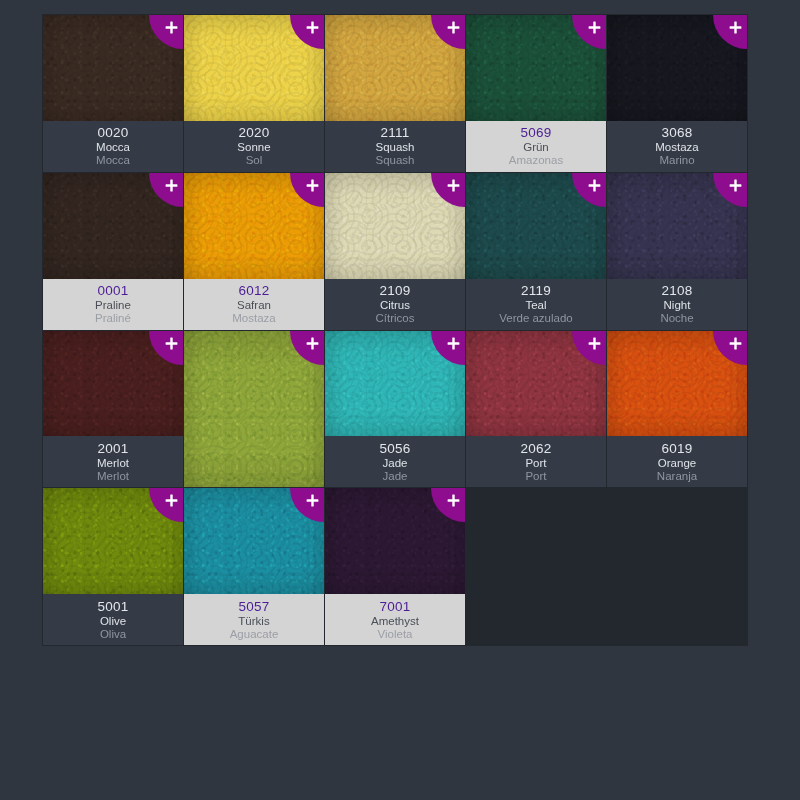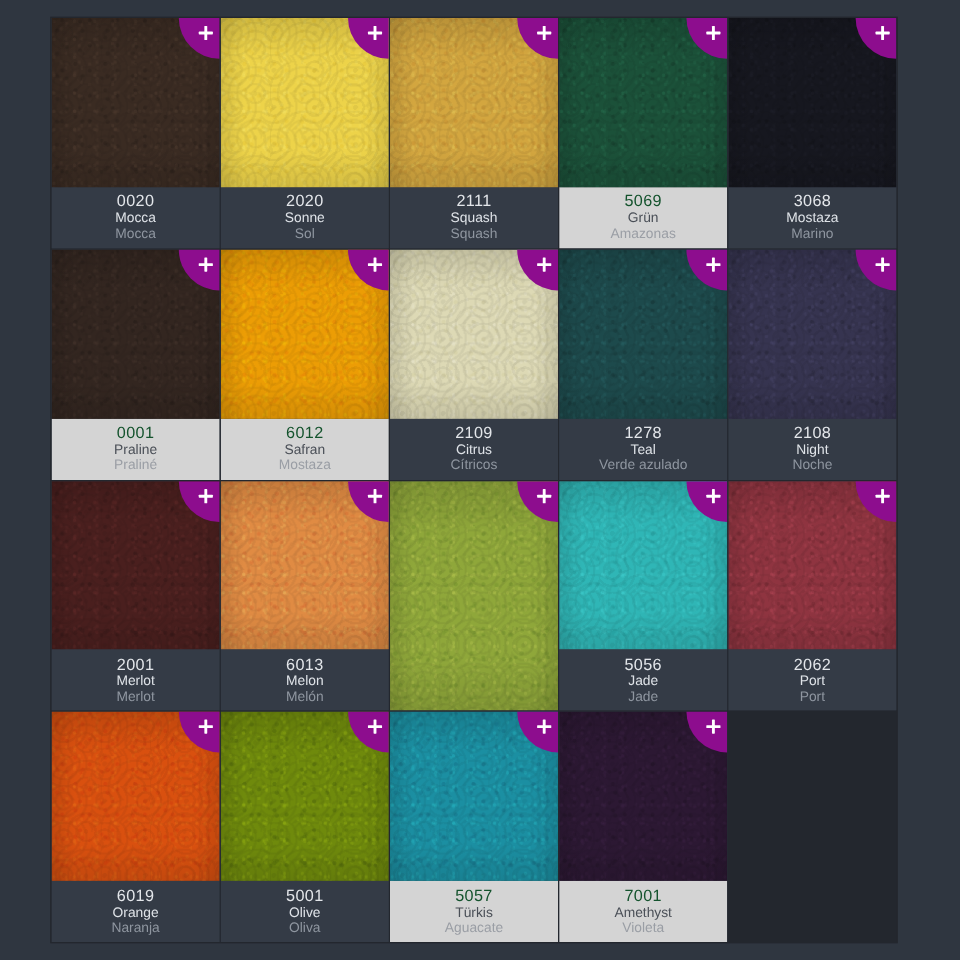--- a/index.html
+++ b/index.html
@@ -14,21 +14,21 @@
     background: #2f3640;
     font-family: "Liberation Sans", sans-serif;
     -webkit-font-smoothing: antialiased;
   }
 
   #swatch-grid {
     position: absolute;
     left: 42px;
     top: 14px;
     width: 706px;
-    height: 772px;
+    height: 632px;
     display: grid;
     grid-template-columns: repeat(5, 1fr);
     grid-template-rows: repeat(4, 1fr);
     gap: 1px 1px;
     background: #23272e;
     border: 1px solid #23272e;
   }
 
   .swatch-card {
     position: relative;
@@ -136,21 +136,21 @@
     font-size: 11.5px;
     color: #dfe3e8;
     margin-bottom: 1px;
   }
 
   .alt-name {
     font-size: 11.5px;
     color: #8f96a0;
   }
 
-  .is-light .code { color: #14532d; }
+  .is-light .code { color: #4c1d95; }
   .is-light .name { color: #4a4f57; }
   .is-light .alt-name { color: #9a9ea5; text-align: center; }
 </style>
 </head>
 <body style="background: rgb(47, 54, 64);">
 
 <div id="swatch-grid" style="background: rgb(35, 39, 46);">
     <div class="swatch-card">
       <div class="swatch-color" style="background: rgb(58, 43, 34);">
         <div class="grain"></div>
@@ -301,21 +301,21 @@
         <div class="grain2"></div>
         <div class="vignette"></div>
         <div class="add-badge" style="background: rgb(141, 13, 142);">
           <svg width="13" height="13" viewBox="0 0 13 13">
             <rect x="5.3" y="0.6" width="2.4" height="11.8" rx="0.5" fill="#ffffff"></rect>
             <rect x="0.6" y="5.3" width="11.8" height="2.4" rx="0.5" fill="#ffffff"></rect>
           </svg>
         </div>
       </div>
       <div class="swatch-label">
-        <div class="code">1278</div>
+        <div class="code">2119</div>
         <div class="name">Teal</div>
         <div class="alt-name">Verde azulado</div>
       </div>
     </div>
     <div class="swatch-card">
       <div class="swatch-color" style="background: rgb(54, 52, 80);">
         <div class="grain"></div>
         <div class="grain2"></div>
         <div class="vignette"></div>
         <div class="add-badge" style="background: rgb(141, 13, 142);">
@@ -340,38 +340,20 @@
           <svg width="13" height="13" viewBox="0 0 13 13">
             <rect x="5.3" y="0.6" width="2.4" height="11.8" rx="0.5" fill="#ffffff"></rect>
             <rect x="0.6" y="5.3" width="11.8" height="2.4" rx="0.5" fill="#ffffff"></rect>
           </svg>
         </div>
       </div>
       <div class="swatch-label">
         <div class="code">2001</div>
         <div class="name">Merlot</div>
         <div class="alt-name">Merlot</div>
-      </div>
-    </div>
-    <div class="swatch-card">
-      <div class="swatch-color" style="background: rgb(224, 139, 67);">
-        <div class="grain"></div>
-        <div class="grain2"></div>
-        <div class="vignette"></div>
-        <div class="add-badge" style="background: rgb(141, 13, 142);">
-          <svg width="13" height="13" viewBox="0 0 13 13">
-            <rect x="5.3" y="0.6" width="2.4" height="11.8" rx="0.5" fill="#ffffff"></rect>
-            <rect x="0.6" y="5.3" width="11.8" height="2.4" rx="0.5" fill="#ffffff"></rect>
-          </svg>
-        </div>
-      </div>
-      <div class="swatch-label">
-        <div class="code">6013</div>
-        <div class="name">Melon</div>
-        <div class="alt-name">Melón</div>
       </div>
     </div>
     <div class="swatch-card">
       <div class="swatch-color" style="background: rgb(143, 167, 58);">
         <div class="grain"></div>
         <div class="grain2"></div>
         <div class="vignette"></div>
         <div class="add-badge" style="background: rgb(141, 13, 142);">
           <svg width="13" height="13" viewBox="0 0 13 13">
             <rect x="5.3" y="0.6" width="2.4" height="11.8" rx="0.5" fill="#ffffff"></rect>

